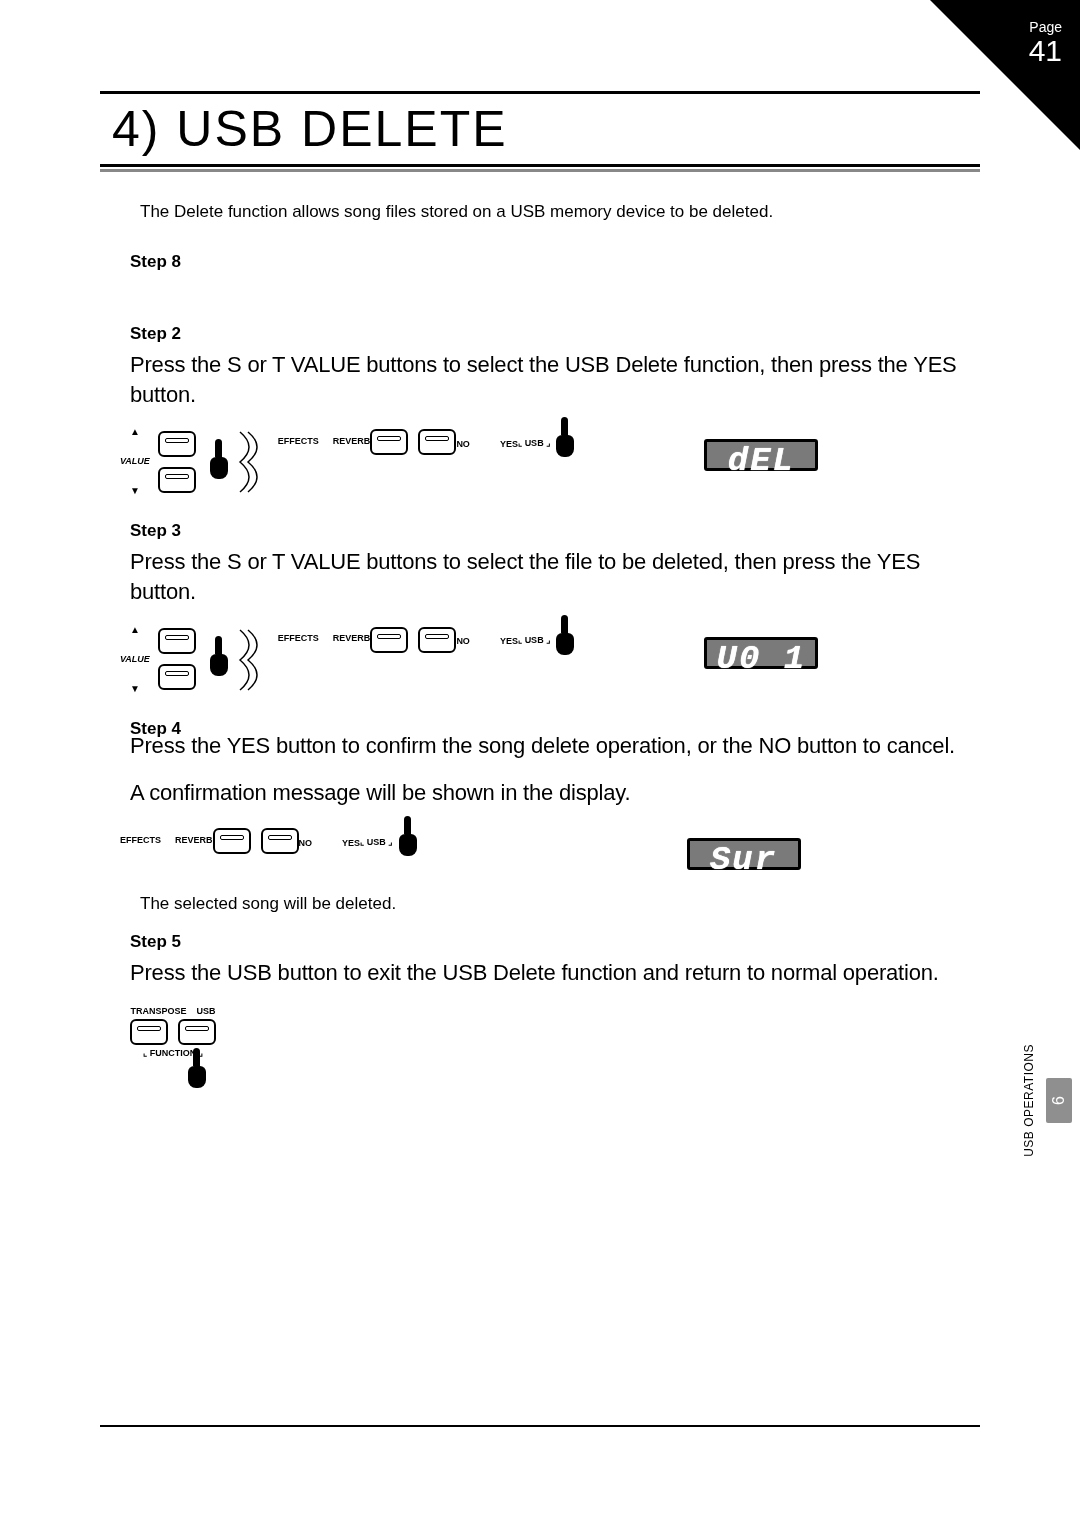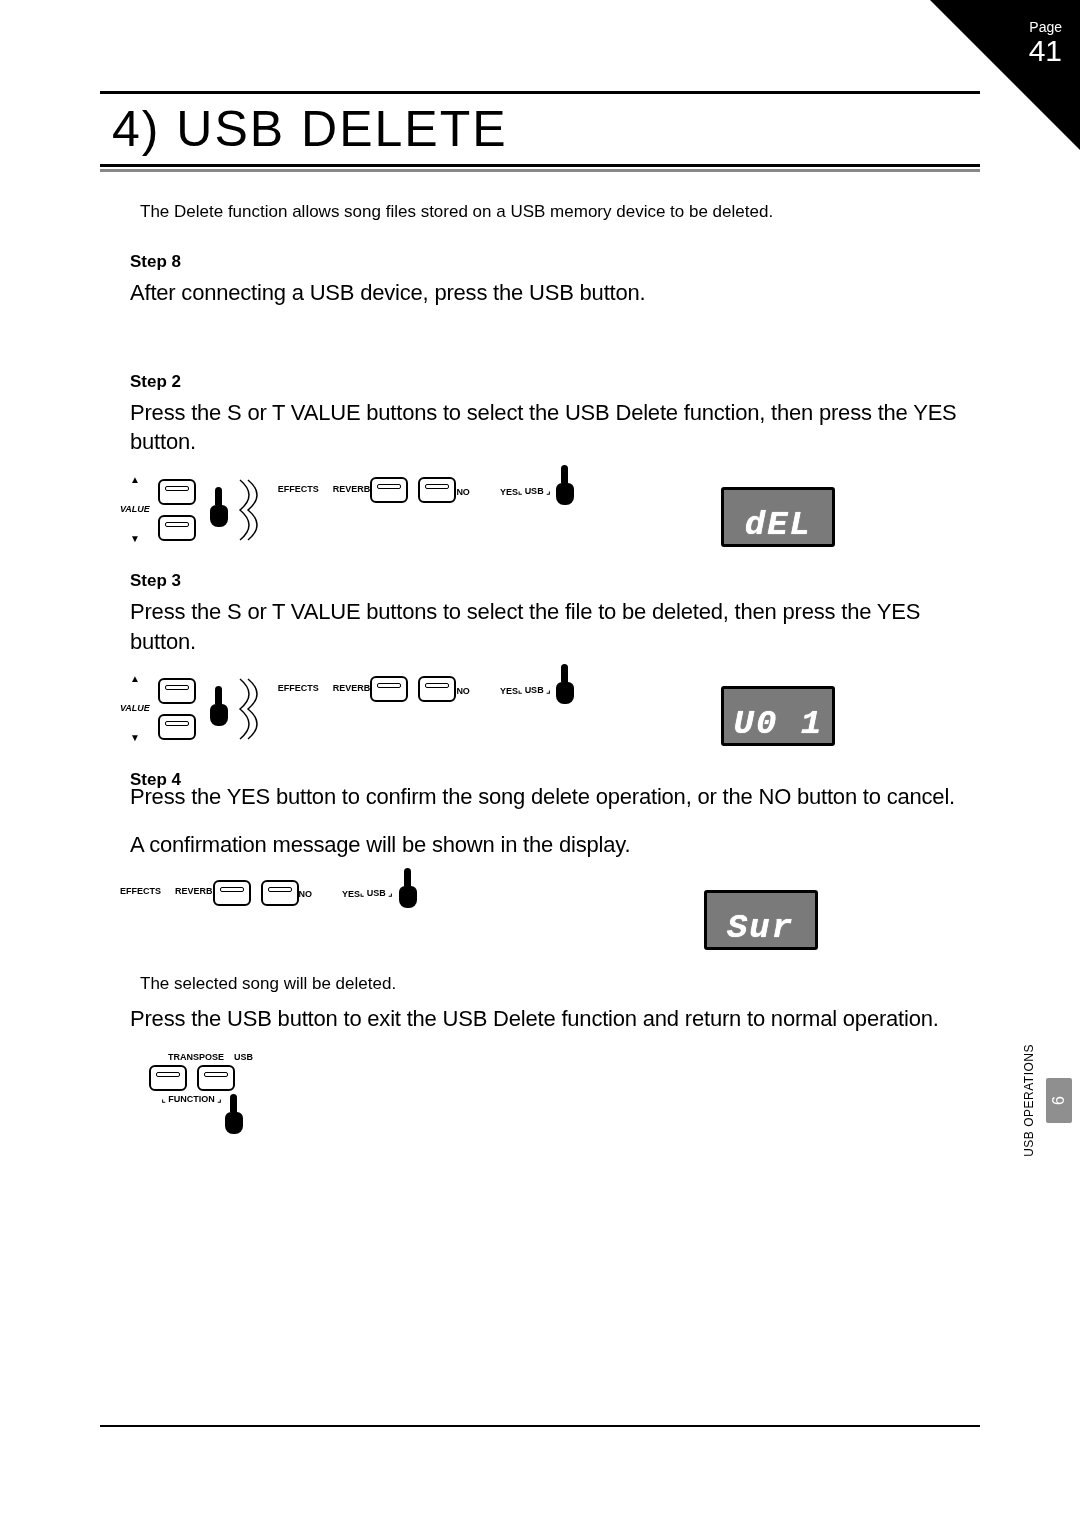--- a/index.html
+++ b/index.html
@@ -149,45 +149,44 @@
   .er-foot { font-size:9px; margin-top:1px;}
   .er-foot::before{content:"⌞ ";}
   .er-foot::after{content:" ⌟";}
 
   
   .tu-block {
     display: flex; flex-direction: column; align-items: center;
     font-size: 9px; font-weight: 600;
     margin-left: 10px;
   }
-  .tu-labels-top { display:flex; gap:10px; margin-bottom:3px;margin-left:38px;}
+  .tu-labels-top { display:flex; gap:10px; margin-bottom:3px;}
   .tu-btns { display:flex; gap:10px; }
   .tu-foot { font-size:9px; margin-top:3px;}
   .tu-foot::before{content:"⌞ ";}
   .tu-foot::after{content:" ⌟";}
 
   
   .curves {
     width: 36px; height: 70px; position: relative;
   }
   .curves svg { width:100%; height:100%; }
 
   
   .lcd {
     margin-top: 12px;
-    width: 114px; height: 60px;
+    width: 114px; height: 32px;
     background: #7a7a7a;
     border: 3px solid #000;
     border-radius: 3px;
     display: flex;
-    align-items: flex-end;
+    align-items: flex-start;
     justify-content: center;
     padding: 0 6px;
     box-sizing: border-box;
-    margin-left: 17px;
   }
   .lcd .seg {
     font-family: "Courier New", monospace;
     font-size: 34px;
     color: #fff;
     letter-spacing: 2px;
     font-weight: 700;
     font-style: italic;
     text-shadow: 0 0 1px #fff;
   }
@@ -241,21 +240,20 @@
 
   <div class="title-wrap">
     <div class="title-rule-top"></div>
     <div class="title">4) USB DELETE</div>
     <div class="title-rule-bottom"></div>
   </div>
 
   <div class="intro">The Delete function allows song files stored on a USB memory device to be deleted.</div>
 
   <div class="step-label">Step 8</div>
-  <div class="step-text">After connecting a USB device, press the USB button.</div>
   <div class="spacer"></div>
 
   <div class="step-label">Step 2</div>
   <div class="step-text">Press the  S  or  T  VALUE buttons to select the USB Delete function, then press the YES button.</div>
   <div class="fig-row">
 
     <div style="display:flex;align-items:flex-start;gap:4px;">
       <div class="value-block">
         <div class="value-col">
           <span class="tri">▲</span>
@@ -360,20 +358,21 @@
       <div class="er-foot">USB</div>
       <div class="hand hand-below" style="align-self:flex-end; margin-right:4px;"></div>
     </div>
     <div class="lcd">
       <span class="seg">Sur</span>
     </div>
   </div>
 
   <div class="note">The selected song will be deleted.</div>
 
+  <div class="step-label">Step 5</div>
   <div class="step-text">Press the USB button to exit the USB Delete function and return to normal operation.</div>
   <div class="fig-row">
     <div class="tu-block">
       <div class="tu-labels-top">
         <span>TRANSPOSE</span>
         <span>USB</span>
       </div>
       <div class="tu-btns">
         <div class="small-btn"></div>
         <div class="small-btn"></div>

